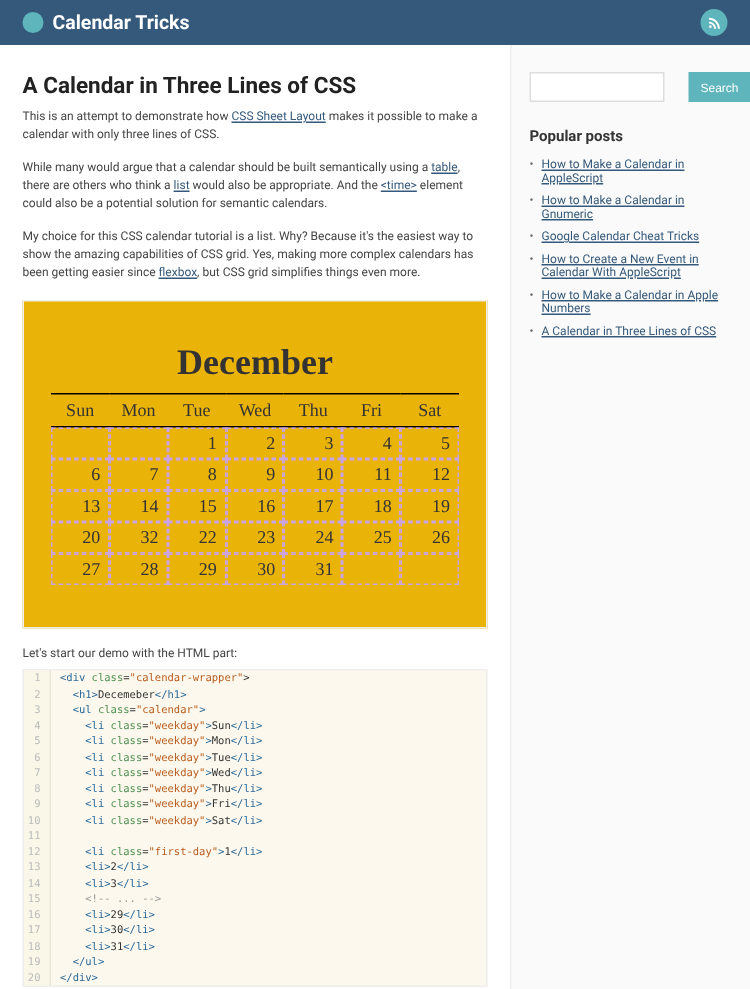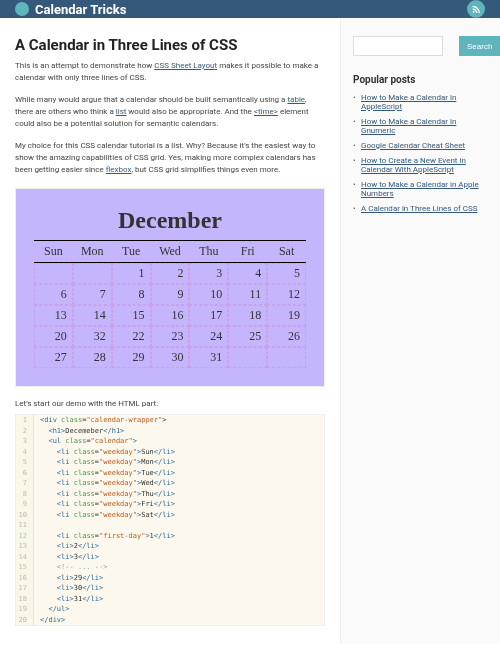--- a/index.html
+++ b/index.html
@@ -1,32 +1,32 @@
 <!DOCTYPE html>
 <html><head>
 <meta charset="utf-8">
 <style>
 *{margin:0;padding:0;box-sizing:border-box}
 body{font-family:-apple-system,BlinkMacSystemFont,"Segoe UI",Roboto,sans-serif;background:#fff;color:#333;font-size:9px}
-.header{background:#35597a;height:18px;display:flex;align-items:center;padding:0 15px;justify-content:space-between}
+.header{background:#35597a;height:30px;display:flex;align-items:center;padding:0 15px;justify-content:space-between}
 .logo-wrap{display:flex;align-items:center;gap:6px}
 .logo-dot{width:14px;height:14px;border-radius:50%;background:#5fb5bc;display:inline-block}
 .logo-text{color:#fff;font-weight:700;font-size:13px}
 .rss{width:18px;height:18px;border-radius:50%;background:#5fb5bc;display:flex;align-items:center;justify-content:center}
 .rss svg{width:10px;height:10px;fill:#fff}
 .page{display:flex;max-width:500px}
 .main{flex:1;padding:18px 15px;max-width:340px}
 .sidebar{width:160px;padding:18px 12px 18px 0;background:#fafafa;border-left:1px solid #eee}
 h1{font-size:15px;font-weight:700;color:#222;margin-bottom:6px}
 .meta{margin-bottom:12px}
 .meta a{color:#b8704f;font-size:7.5px;text-decoration:none}
 .meta span{color:#999;font-size:7.5px}
 p{font-size:8px;line-height:1.5;color:#444;margin-bottom:10px}
 p a{color:#35597a;text-decoration:underline}
-.cal-demo{background:#c4b5fd;border:1px solid #eee;padding:18px 18px;margin:12px 0;position:relative}
+.cal-demo{background:#eab308;border:1px solid #eee;padding:28px 18px;margin:12px 0;position:relative}
 .cal-title{font-family:Georgia,serif;font-size:24px;font-weight:700;text-align:center;margin-bottom:6px}
 .cal-grid{display:grid;grid-template-columns:repeat(7,1fr);text-align:center}
 .cal-head{font-family:Georgia,serif;font-size:12px;border-top:1px solid #000;padding:3px 0}
 .cal-head:first-child{border-top:1px solid #000}
 .cal-line{grid-column:1/-1;height:1px;background:#000}
 .cal-cell{font-family:Georgia,serif;font-size:12px;padding:2px 5px;text-align:right;border:1px dashed #c9a3e8;position:relative}
 .cal-cell.empty{color:transparent}
 .section-label{font-size:8px;color:#444;margin:12px 0 6px}
 .code-block{background:#fcf8ed;border:1px solid #eee;font-family:Menlo,Consolas,monospace;font-size:7px;line-height:1.5}
 .code-line{display:flex}
@@ -212,20 +212,20 @@
       <div class="search-row">
         <input class="search-input" style="">
         <button class="search-btn">Search</button>
       </div>
     </div>
     <div class="sb-section">
       <div class="sb-title">Popular posts</div>
       <ul class="pop-list" id="pop-list">
           <li><a href="#">How to Make a Calendar in AppleScript</a></li>
           <li><a href="#">How to Make a Calendar in Gnumeric</a></li>
-          <li><a href="#">Google Calendar Cheat Sheet</a></li>
+          <li><a href="#">Google Calendar Cheat Tricks</a></li>
           <li><a href="#">How to Create a New Event in Calendar With AppleScript</a></li>
           <li><a href="#">How to Make a Calendar in Apple Numbers</a></li>
           <li><a href="#">A Calendar in Three Lines of CSS</a></li>
         </ul>
     </div>
   </div>
 </div>
 
 </body></html>

